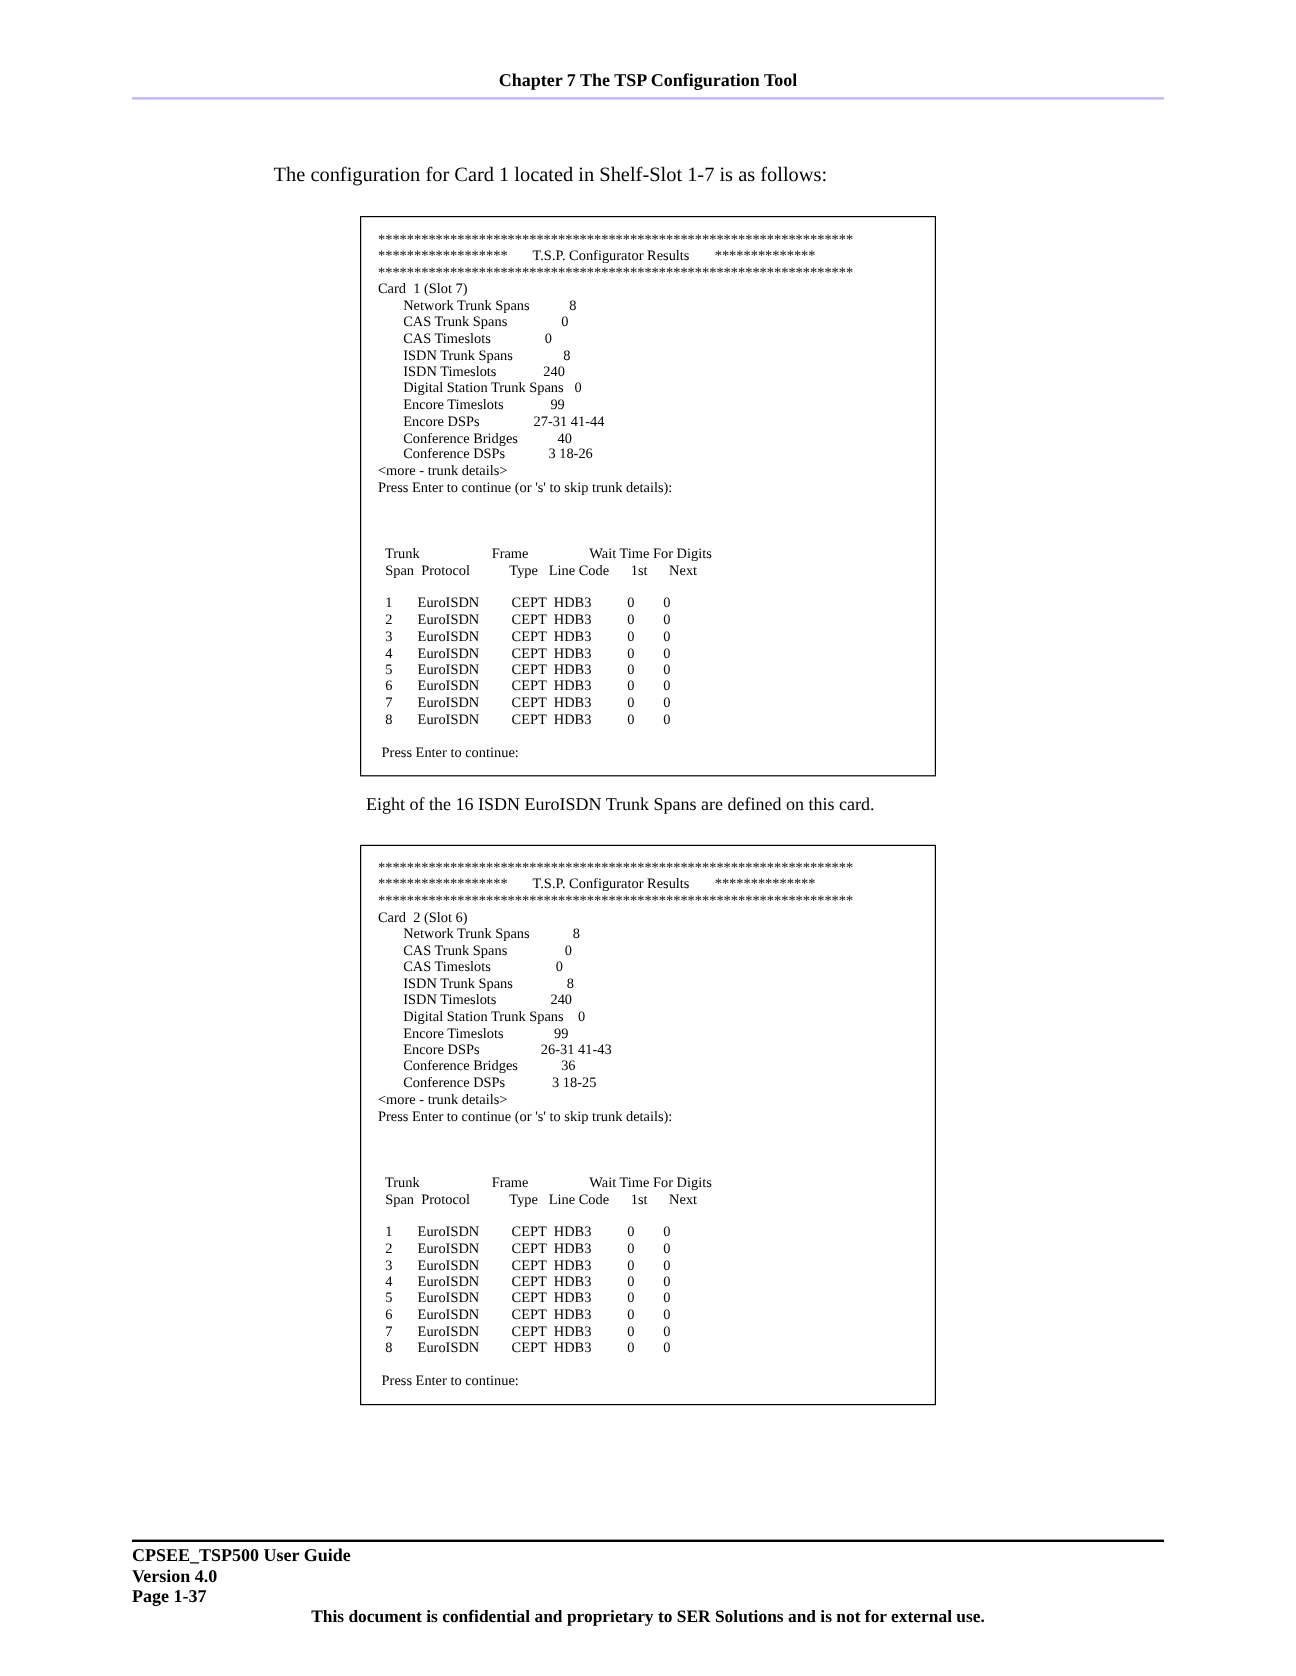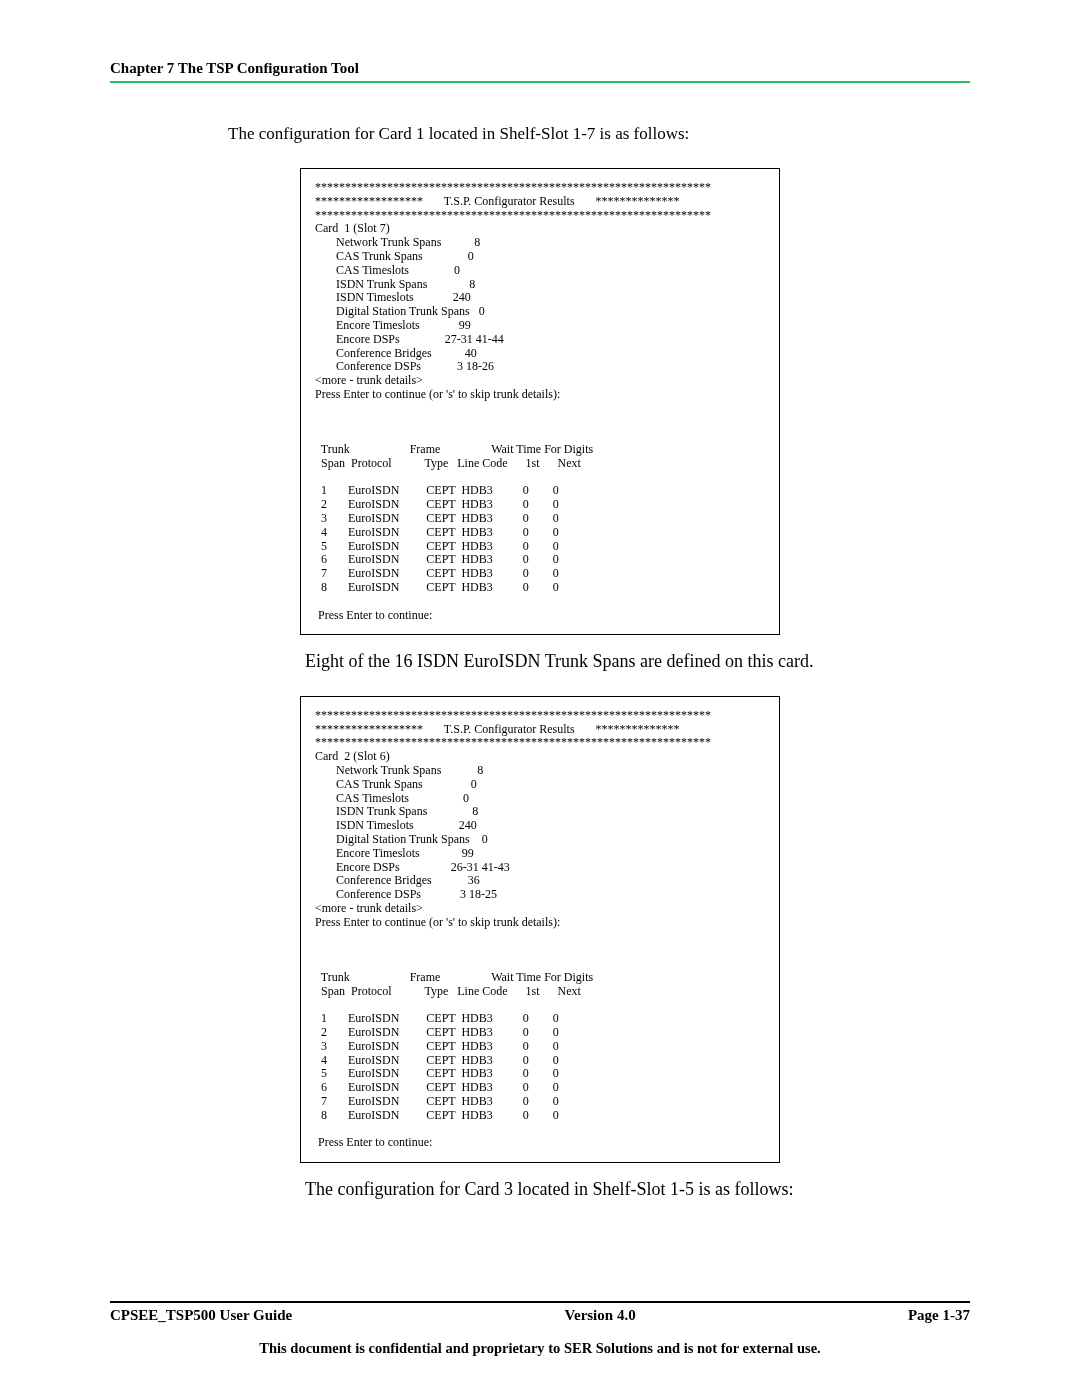--- a/index.html
+++ b/index.html
@@ -12,26 +12,26 @@
     color: #000;
     position: relative;
   }
   .page {
     padding: 60px 110px 40px 110px;
     box-sizing: border-box;
     height: 100%;
     position: relative;
   }
   .top-header {
-    text-align: left;
+    text-align: center;
     font-weight: bold;
     font-size: 15px;
     padding-bottom: 4px;
-    border-bottom: 2px solid #22c55e;
-    margin-bottom: 40px;
+    border-bottom: 2px solid #c4b5fd;
+    margin-bottom: 52px;
   }
   .body-indent {
     margin-left: 118px;
     margin-right: 0;
     font-size: 17px;
     line-height: 1.35;
   }
   .body-indent p {
     margin: 0 0 22px 0;
   }
@@ -42,47 +42,48 @@
     border: 1px solid #000;
     padding: 12px 14px;
     white-space: pre;
     margin: 0 auto 14px auto;
     width: 480px;
     box-sizing: border-box;
     overflow: hidden;
   }
   .after-terminal {
     margin-left: 195px;
-    font-size: 18px;
+    font-size: 15px;
     line-height: 1.35;
   }
   .after-terminal p {
     margin: 0 0 22px 0;
   }
   .footer {
     position: absolute;
     left: 110px;
     right: 110px;
     bottom: 40px;
   }
   .footer .rule {
     border-top: 2px solid #000;
     margin-bottom: 4px;
   }
   .footer-row {
     display: flex;
     justify-content: space-between;
     font-weight: bold;
     font-size: 15px;
+    flex-direction: column;
   }
   .footer-note {
     text-align: center;
     font-weight: bold;
     font-size: 14.5px;
-    margin-top: 16px;
+    margin-top: 0;
   }
 </style>
 </head>
 <body>
 
 <div class="page">
 
   <div class="top-header">
     <span>Chapter 7 The TSP Configuration Tool</span>
   </div>
@@ -155,21 +156,20 @@
   3       EuroISDN         CEPT  HDB3          0        0
   4       EuroISDN         CEPT  HDB3          0        0
   5       EuroISDN         CEPT  HDB3          0        0
   6       EuroISDN         CEPT  HDB3          0        0
   7       EuroISDN         CEPT  HDB3          0        0
   8       EuroISDN         CEPT  HDB3          0        0
 
  Press Enter to continue:</div>
 
   <div class="after-terminal">
-    <p>The configuration for Card 3 located in Shelf-Slot 1-5 is as follows:</p>
   </div>
 
   <div class="footer">
     <div class="rule"></div>
     <div class="footer-row">
       <span>CPSEE_TSP500 User Guide</span>
       <span>Version 4.0</span>
       <span>Page 1-37</span>
     </div>
     <div class="footer-note">This document is confidential and proprietary to SER Solutions and is not for external use.</div>

